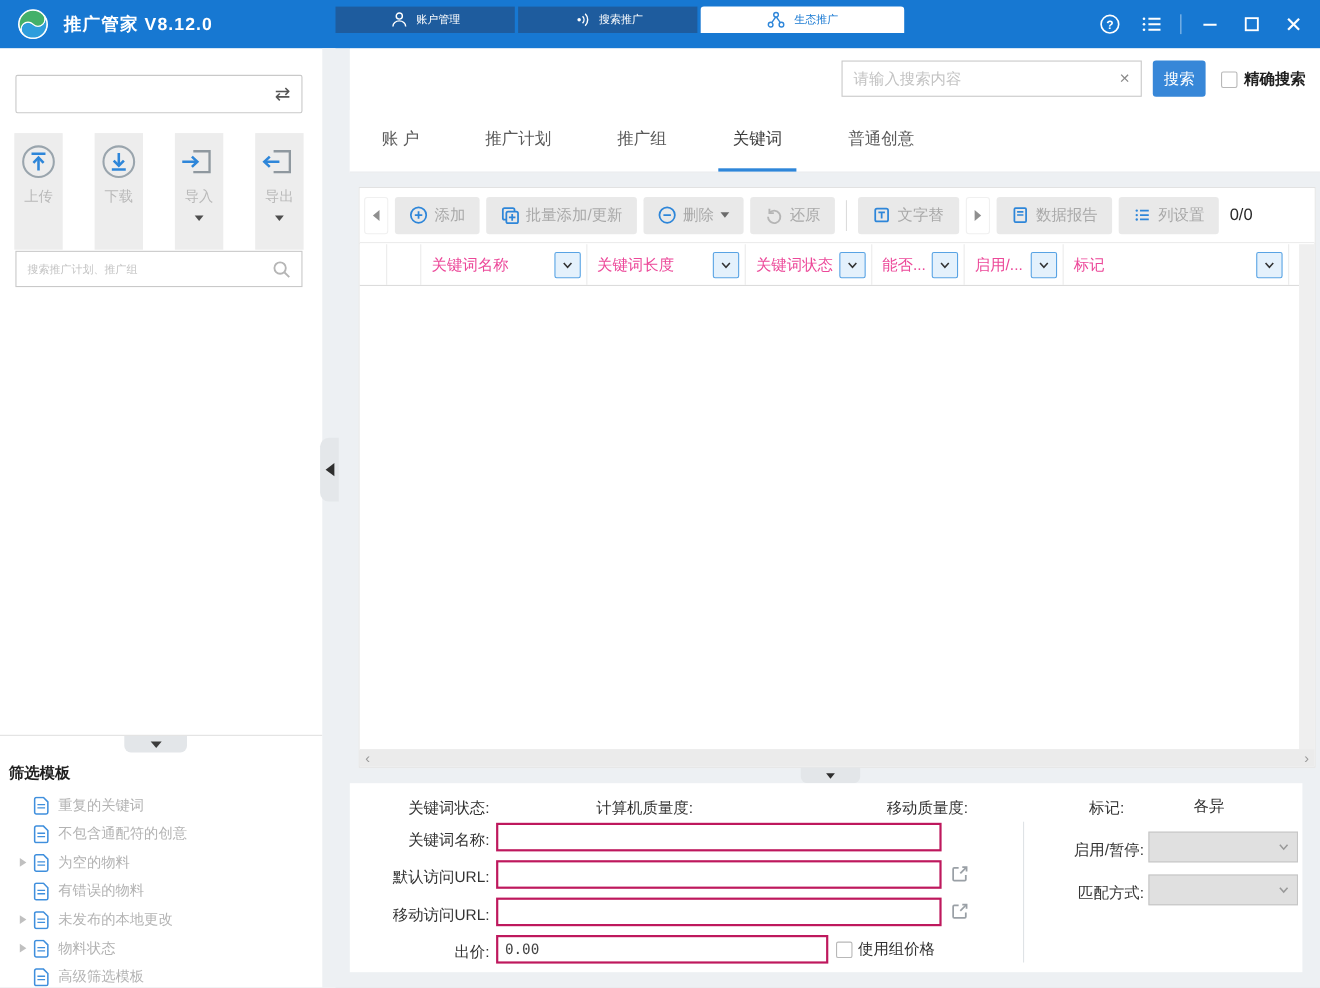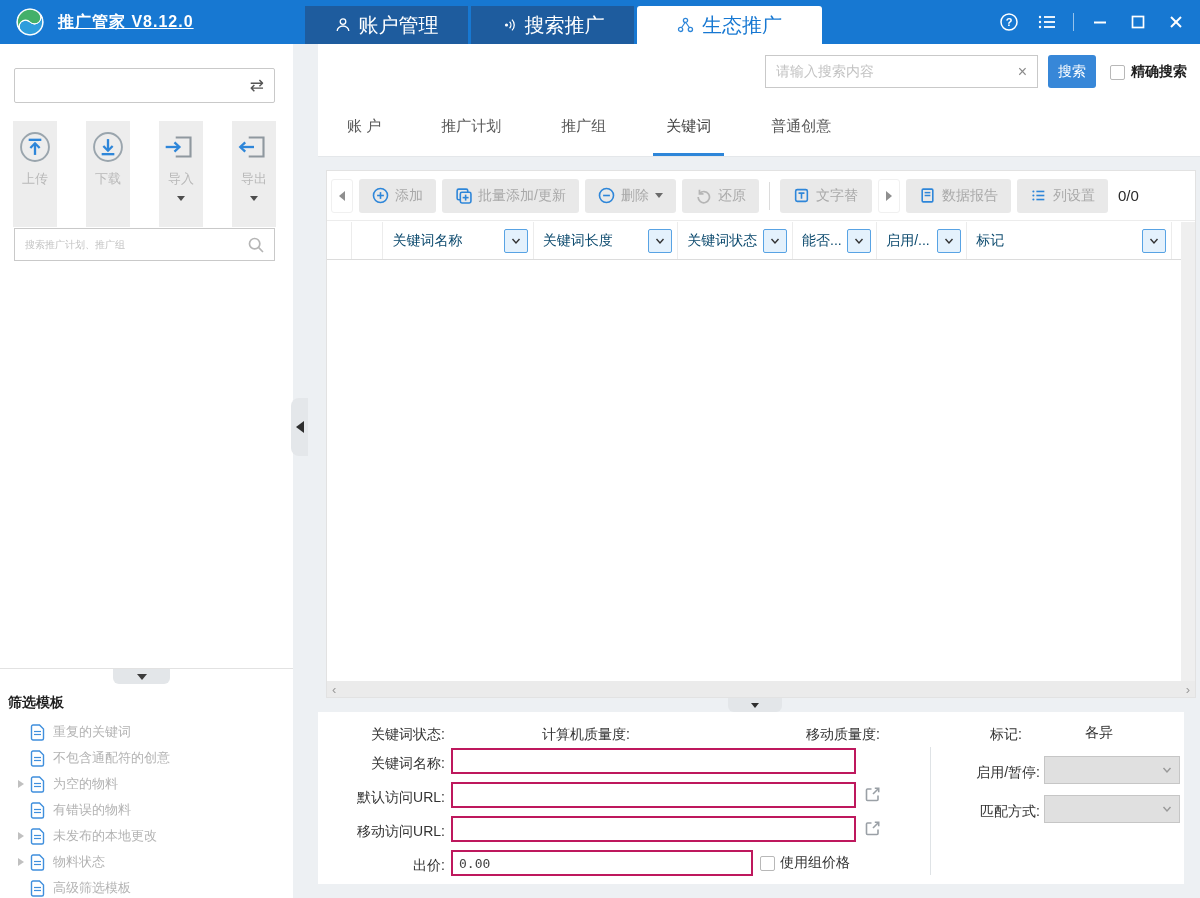--- a/index.html
+++ b/index.html
@@ -3,23 +3,23 @@
 <meta charset="utf-8">
 <style>
   * { margin:0; padding:0; box-sizing:border-box; }
   html,body { background:#d8dde2; }
   #app { position:relative; width:1200px; height:898px; overflow:hidden;
          font-family:"Liberation Sans", sans-serif; background:#edf0f3; }
 
   
   .titlebar { position:absolute; left:0; top:0; width:1200px; height:44px; background:#1778d2; }
   .logo { position:absolute; left:16px; top:8px; width:28px; height:28px; }
-  .app-title { position:absolute; left:58px; top:12px; color:#fff; font-size:16px; font-weight:bold; letter-spacing:1px;text-decoration:underline; }
+  .app-title { position:absolute; left:58px; top:12px; color:#fff; font-size:16px; font-weight:bold; letter-spacing:1px; }
   .tb-tabs { position:absolute; left:305px; top:6px; height:38px; display:flex; gap:3px; }
-  .tb-tab { width:163px; height:38px; background:#1e5c9e; color:#fff; font-size:20px;
+  .tb-tab { width:163px; height:24px; background:#1e5c9e; color:#fff; font-size:10px;
             display:flex; align-items:center; justify-content:center; gap:8px; cursor:default; }
   .tb-tab.active { width:185px; background:#fff; color:#1778d2; border-radius:3px 3px 0 0; }
   .tb-icons { position:absolute; right:12px; top:0; height:44px; display:flex; align-items:center; gap:14px; }
   .tb-ico { width:24px; height:24px; display:flex; align-items:center; justify-content:center; }
   .tb-sep { width:1px; height:18px; background:rgba(255,255,255,.55); }
 
   
   .sidebar { position:absolute; left:0; top:44px; width:305px; height:854px; background:#fff; }
   .acct-combo { position:absolute; left:14px; top:24px; width:261px; height:35px; border:1px solid #c9c9c9; border-radius:2px;
                 background:#fff; display:flex; align-items:center; }
@@ -78,21 +78,21 @@
   .navbtn { width:22px; height:34px; background:#fff; border:1px solid #f0f0f0; border-radius:3px;
             display:flex; align-items:center; justify-content:center; }
   .tri-l { width:0; height:0; border-top:5px solid transparent; border-bottom:5px solid transparent; border-right:6px solid #8f8f8f; }
   .tri-r { width:0; height:0; border-top:5px solid transparent; border-bottom:5px solid transparent; border-left:6px solid #8f8f8f; }
   .tb-vsep { width:1px; height:28px; background:#dcdcdc; margin:0 4px; }
   .tbtn .cdn { width:0; height:0; border-left:4px solid transparent; border-right:4px solid transparent; border-top:5px solid #6b6b6b; }
   .clip-btn { width:92px; overflow:hidden; justify-content:flex-start; }
   .counter { margin-left:4px; font-size:15px; color:#2b2b2b; }
 
   .thead { position:absolute; left:0; top:51px; width:854px; height:38px; display:flex; background:#fff; border-bottom:1px solid #dcdcdc; }
-  .hcell { display:flex; align-items:center; border-right:1px solid #ececec; padding-left:9px; font-size:14px; color:#0c4a6e; overflow:hidden; white-space:nowrap; }
+  .hcell { display:flex; align-items:center; border-right:1px solid #ececec; padding-left:9px; font-size:14px; color:#ec4899; overflow:hidden; white-space:nowrap; }
   .hc-sel { width:25px; padding-left:0; }
   .hc-idx { width:32px; padding-left:0; }
   .hc0 { width:152px; } .hc1 { width:146px; } .hc2 { width:116px; } .hc3 { width:85px; }
   .hc4 { width:91px; } .hc5 { width:207px; } .hc6 { flex:1; border-right:none; }
   .hdr-dd { width:24px; height:24px; min-width:24px; background:#e4f1fc; border:1px solid #58a3e4; border-radius:2px;
             margin-left:auto; margin-right:5px; display:flex; align-items:center; justify-content:center; }
   .tbody { position:absolute; left:0; top:89px; width:854px; height:422px; background:#fff; }
   .vscroll { position:absolute; right:0; top:51px; width:14px; height:460px; background:#efefef; }
   .hscroll { position:absolute; left:0; bottom:0; width:868px; height:16px; background:#ebebeb;
              display:flex; align-items:center; justify-content:space-between; padding:0 5px; }

